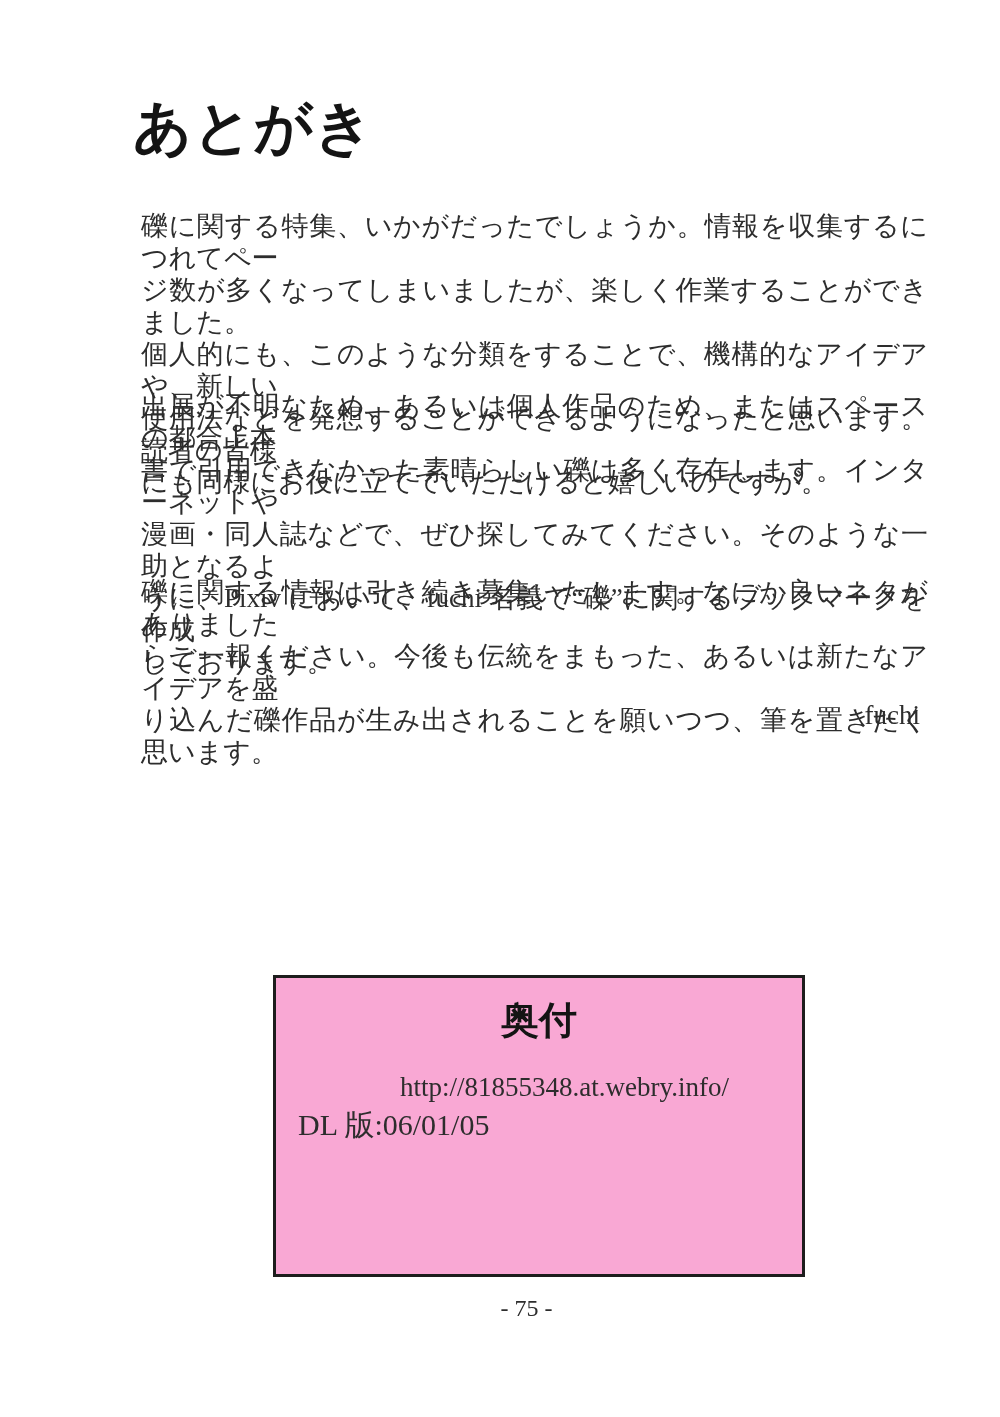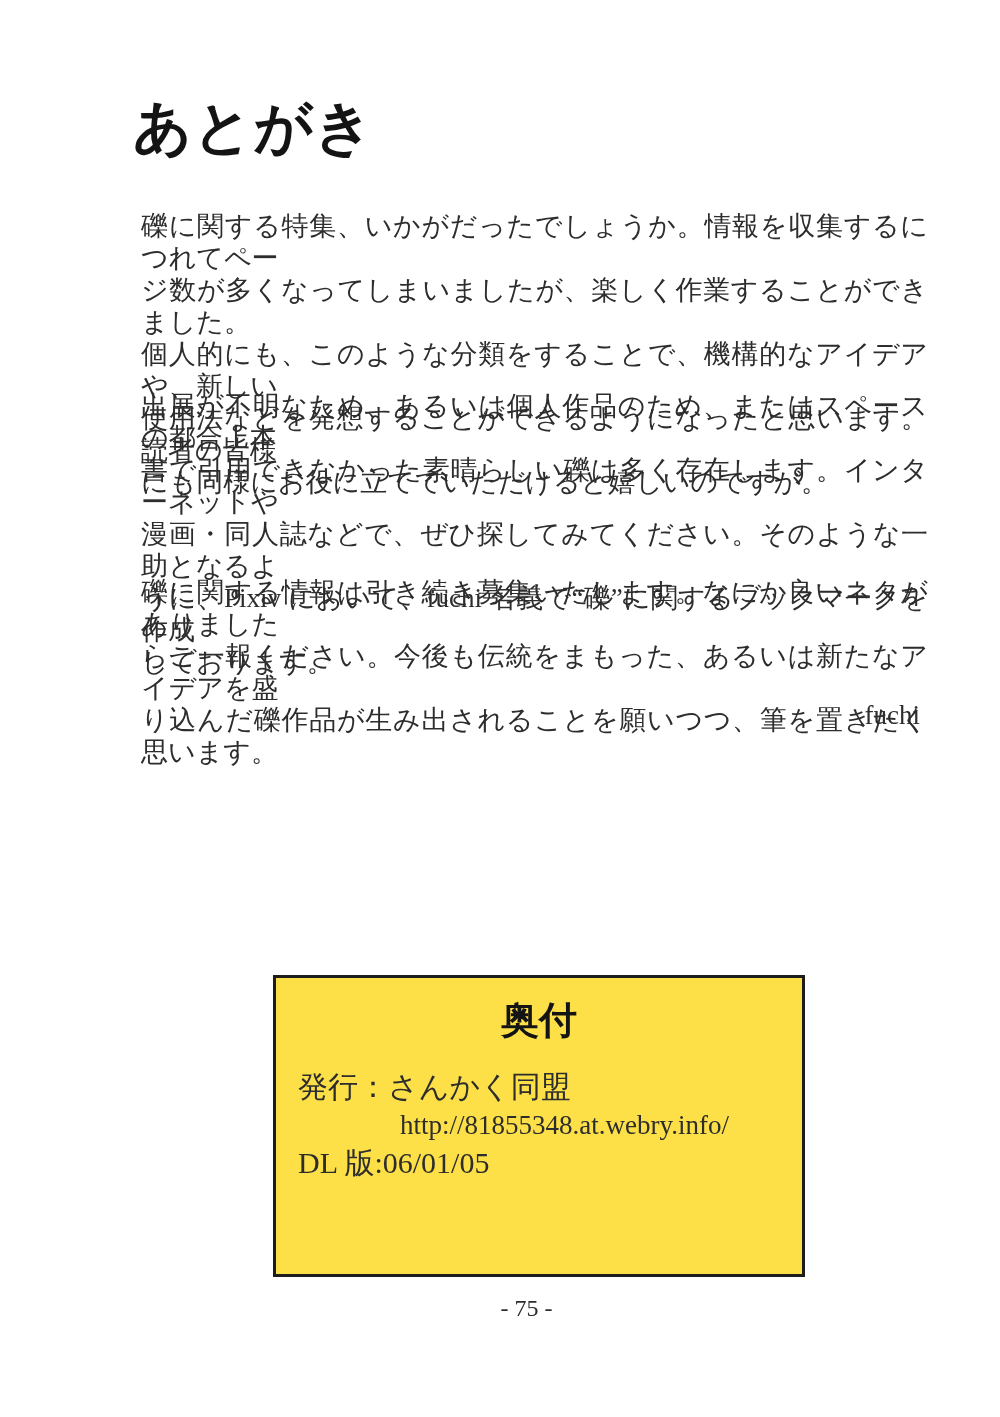--- a/index.html
+++ b/index.html
@@ -49,21 +49,21 @@
     font-size: 27px;
     line-height: 32px;
   }
   .colophon-box {
     position: absolute;
     left: 273px;
     top: 975px;
     width: 526px;
     height: 296px;
     border: 3px solid #1d1d1d;
-    background: #fde047;
+    background: #f9a8d4;
   }
   .colophon-title {
     margin: 20px 0 0 0;
     text-align: center;
     font-family: "DejaVu Sans", "Liberation Sans", sans-serif;
     font-weight: bold;
     font-size: 38px;
     line-height: 44px;
     color: #141414;
   }
@@ -111,21 +111,20 @@
 書で引用できなかった素晴らしい礫は多く存在します。インターネットや
 漫画・同人誌などで、ぜひ探してみてください。そのような一助となるよ
 うに、Pixiv において、fuchi 名義で“礫”に関するブックマークを作成
 しております。</p>
 
   <div class="column signature">fuchi</div>
 
   <div class="colophon-box">
     <div class="colophon-title">奥付</div>
     <div class="colophon-lines">
-      <div class="colophon-line">発行：さんかく同盟</div>
       <div class="colophon-url">http://81855348.at.webry.info/</div>
       <div class="colophon-line">DL 版:06/01/05</div>
     </div>
   </div>
 
   <div class="column page-number">- 75 -</div>
 
 </div>
 
 </body></html>

